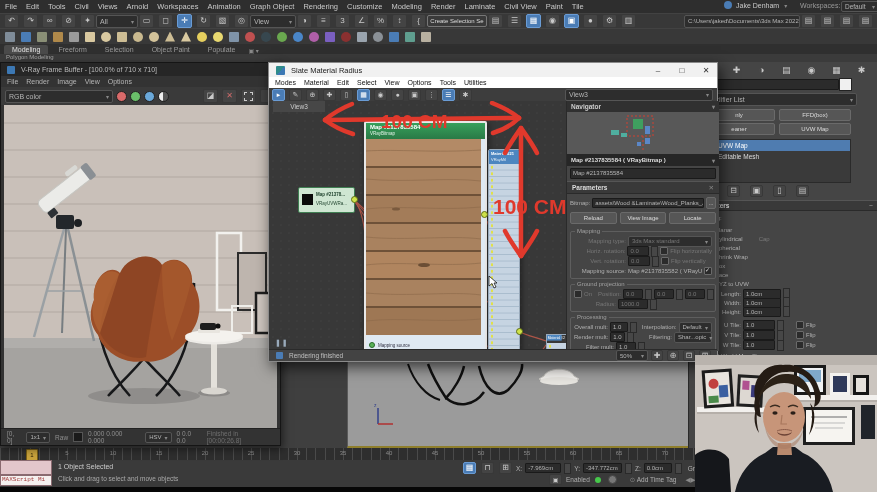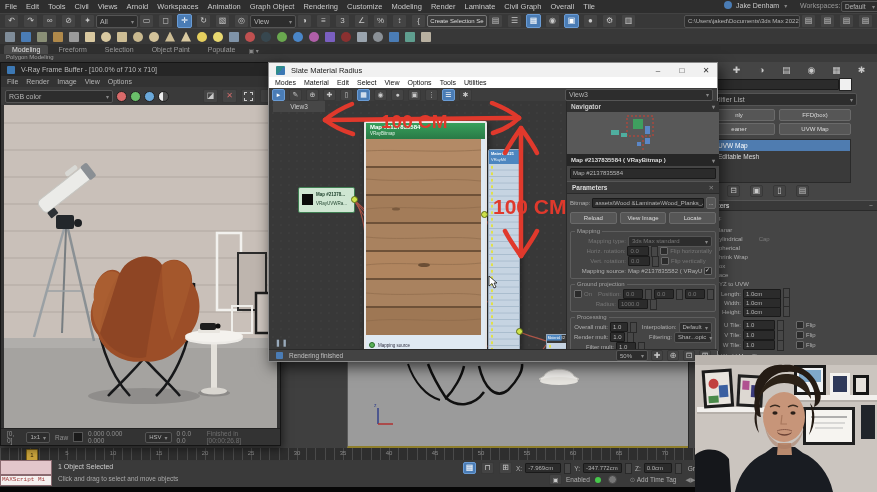--- a/index.html
+++ b/index.html
@@ -90,22 +90,22 @@
         <span>Views</span>
         <span>Arnold</span>
         <span>Workspaces</span>
         <span>Animation</span>
         <span>Graph Object</span>
         <span>Rendering</span>
         <span>Customize</span>
         <span>Modeling</span>
         <span>Render</span>
         <span>Laminate</span>
-        <span>Civil Graph</span>
-        <span>Overall</span>
+        <span>Civil View</span>
+        <span>Paint</span>
         <span>Tile</span>
       </div>
     <span class="abs row" style="left:722px;top:1px">
       <span class="sic ci" style="width:8px;height:8px;background:#4a7cb5"></span>
       <span style="font-size:7px">Jake Denham</span>
       <span class="car">▾</span>
     </span>
     <span class="abs" style="left:800px;top:2px;font-size:7px;color:#999">Workspaces:</span>
     <span class="abs dd" style="left:841px;top:1px;width:30px;height:9px;font-size:6.5px">
       <span>Default</span>

